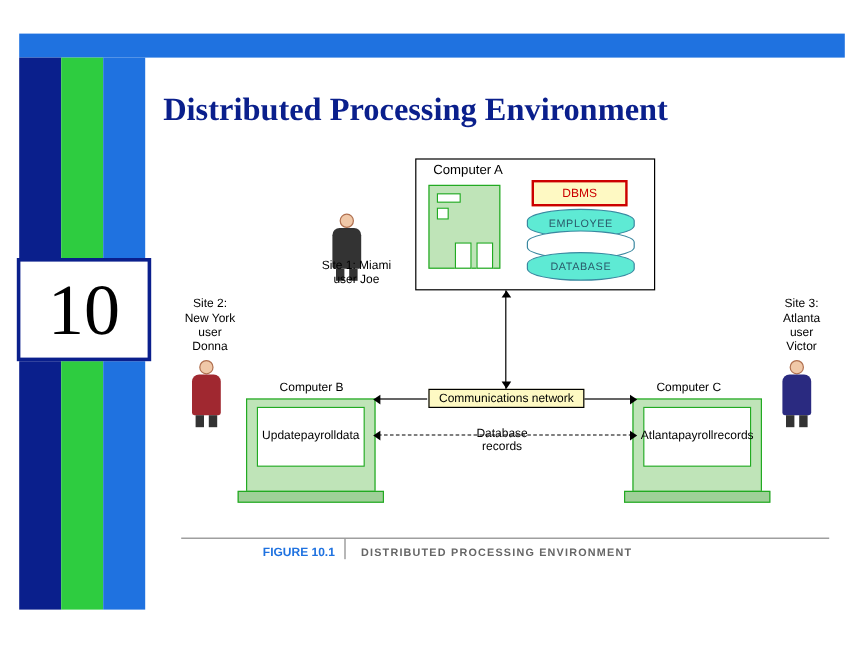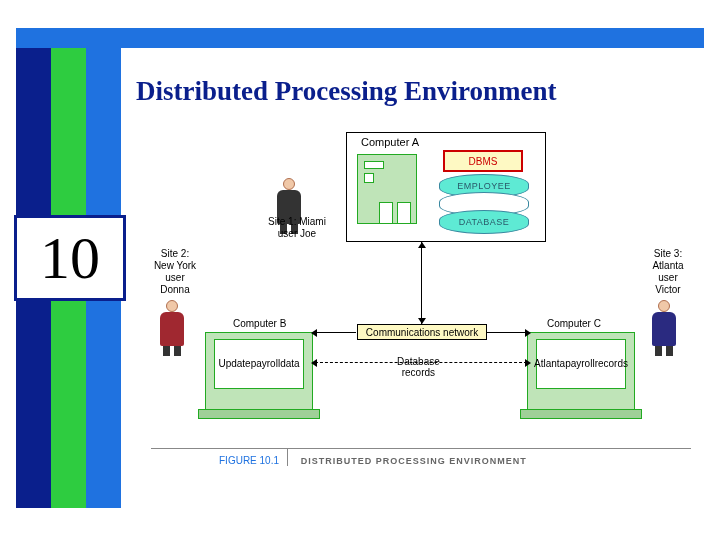--- a/index.html
+++ b/index.html
@@ -159,21 +159,21 @@
   .small-lbl { position:absolute; font-size:10px; }
 
   .line { position:absolute; background:#000; }
   .arrowhead { position:absolute; width:0; height:0; }
 
   .fig-caption-bar {
     position:absolute; left:0; bottom:0; width:540px; height:24px;
     border-top:1px solid #888;
   }
   .fig-caption-bar .fig-num {
-    display:inline-block; color:#1f72e0; font-weight:normal;
+    display:inline-block; color:#1f72e0; font-weight:bold;
     font-size:10px; padding:6px 8px 0 68px;
     border-right:1px solid #888;
   }
   .fig-caption-bar .fig-title {
     display:inline-block; color:#666; font-weight:bold;
     font-size:9px; letter-spacing:1px; padding-left:10px;
   }
 </style>
 </head>
 <body>

